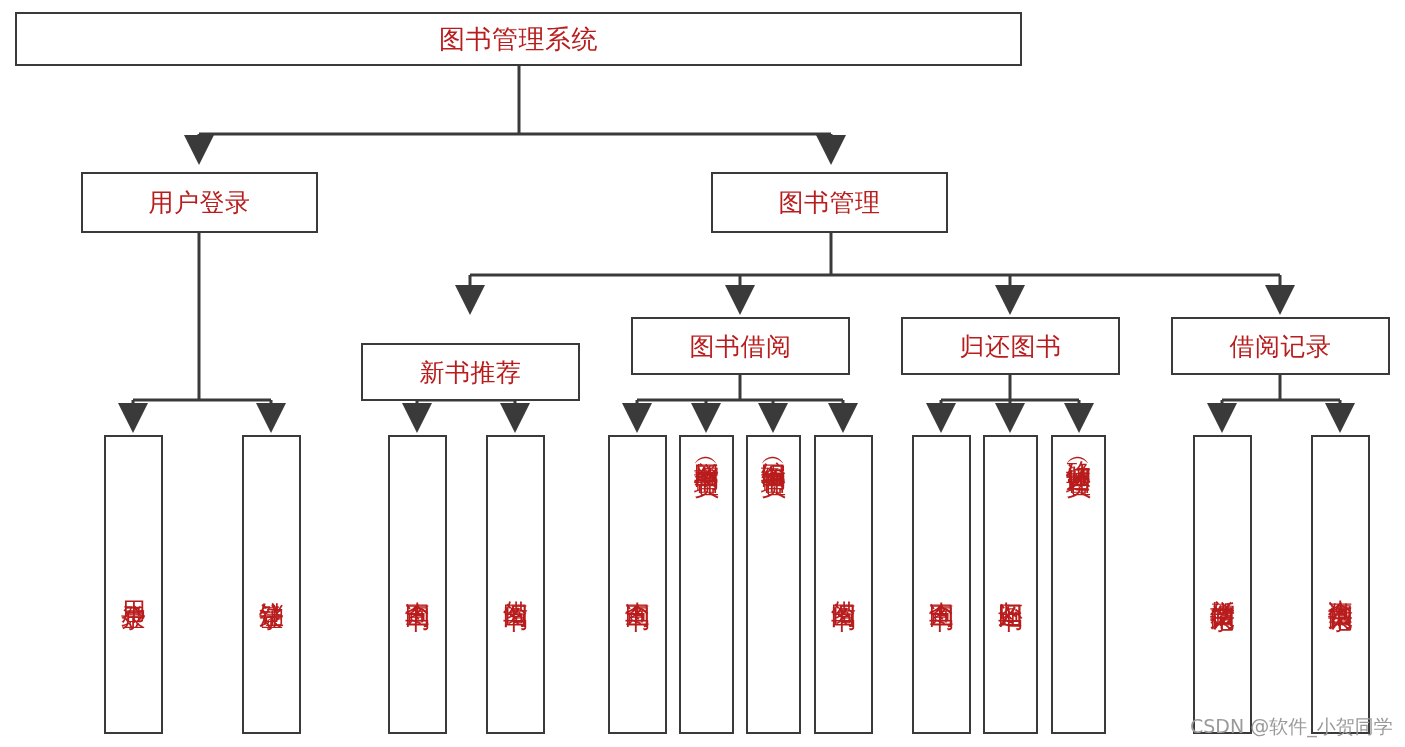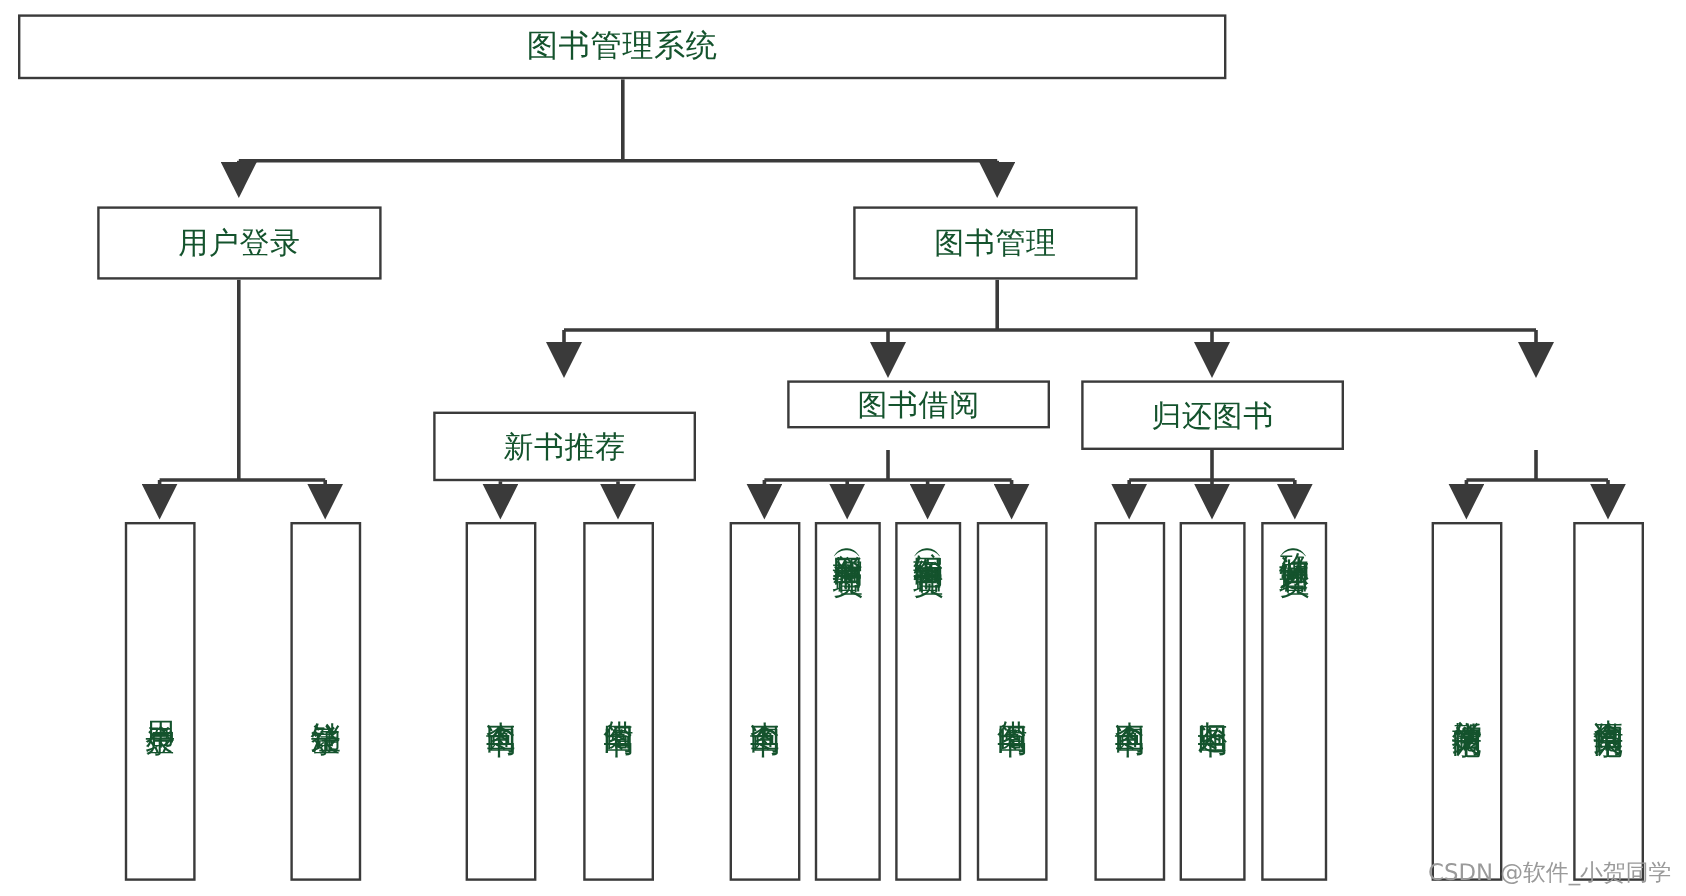--- a/index.html
+++ b/index.html
@@ -27,21 +27,21 @@
     pointer-events: none;
   }
   .node {
     position: absolute;
     box-sizing: border-box;
     background: #ffffff;
     border: 2px solid #3a3a3a;
     display: flex;
     align-items: center;
     justify-content: center;
-    color: #14532d;
+    color: #b91c1c;
     z-index: 2;
   }
   .node .label {
     display: block;
     text-align: center;
     line-height: 1.08;
     white-space: pre-line;
   }
   
   .node.h .label {
@@ -142,28 +142,31 @@
   </div>
 
   <div class="node h" style="left:711px; top:172px; width:237px; height:61px;justify-content:center;">
     <span class="label">图书管理</span>
   </div>
 
   <div class="node h" style="left:361px; top:317px; width:219px; height:58px;margin-top:26px;">
     <span class="label">新书推荐</span>
   </div>
 
-  <div class="node h" style="left:656px; top:317px; width:219px; height:40px;justify-content:center;">
+  <div class="node h" style="left:631px; top:317px; width:219px; height:58px;justify-content:center;">
     <span class="label">图书借阅</span>
   </div>
 
   <div class="node h" style="left:901px; top:317px; width:219px; height:58px;">
     <span class="label">归还图书</span>
   </div>
 
+  <div class="node h" style="left:1171px; top:317px; width:219px; height:58px;">
+    <span class="label">借阅记录</span>
+  </div>
 
   <div class="node v centered" style="left:104px; top:435px; width:59px; height:299px;">
     <span class="label">用户登录</span>
   </div>
 
   <div class="node v centered" style="left:242px; top:435px; width:59px; height:299px;">
     <span class="label">注销登录</span>
   </div>
 
   <div class="node v centered" style="left:388px; top:435px; width:59px; height:299px;">

